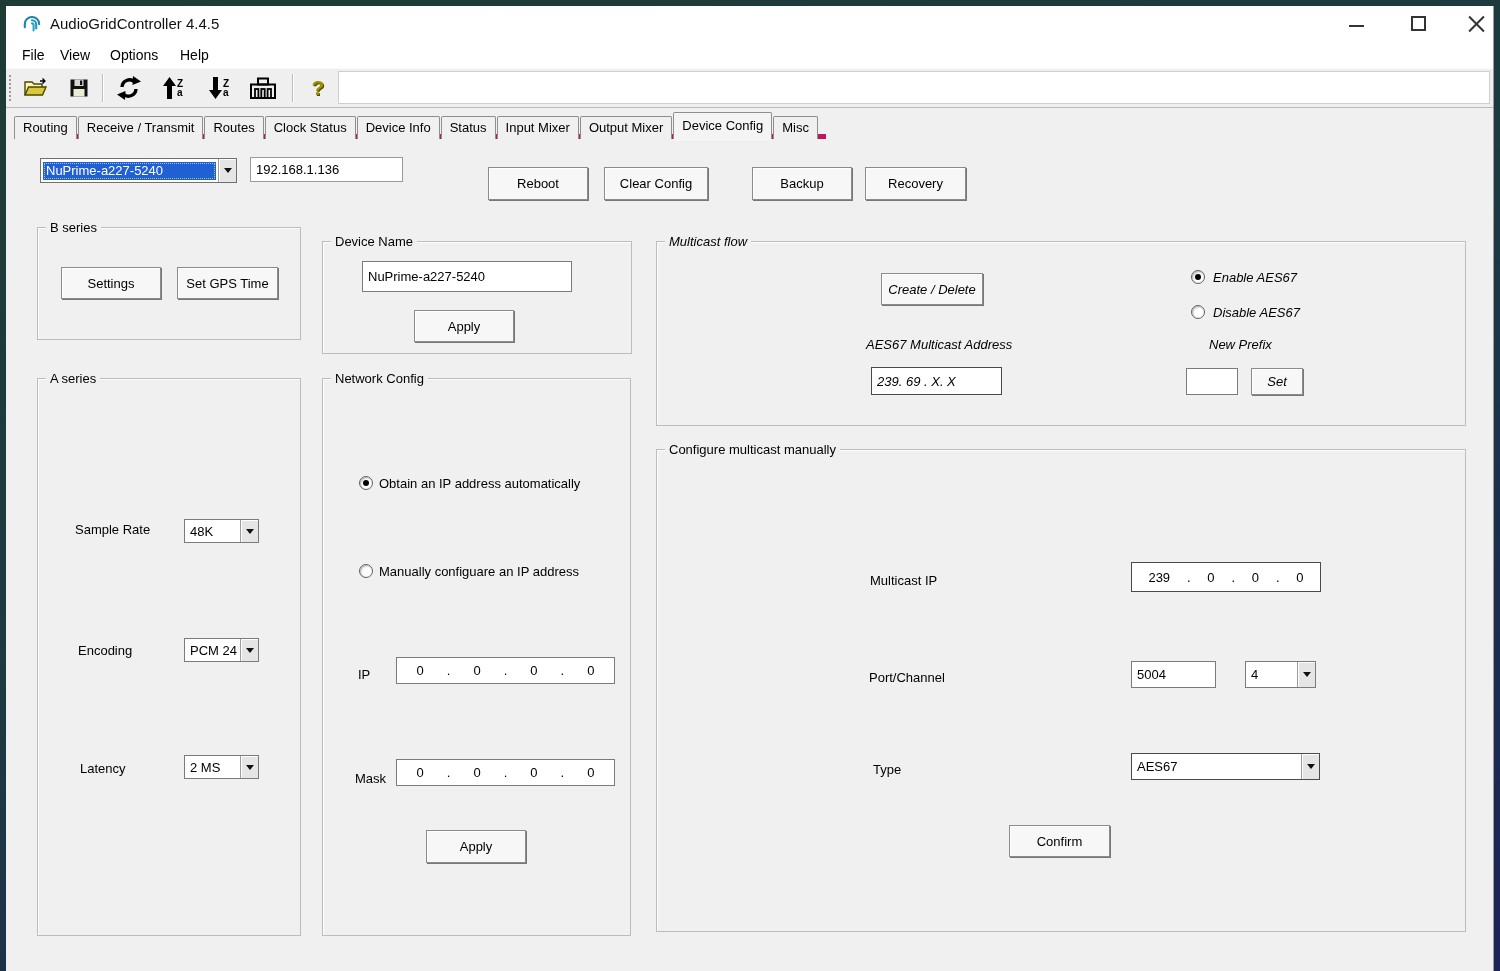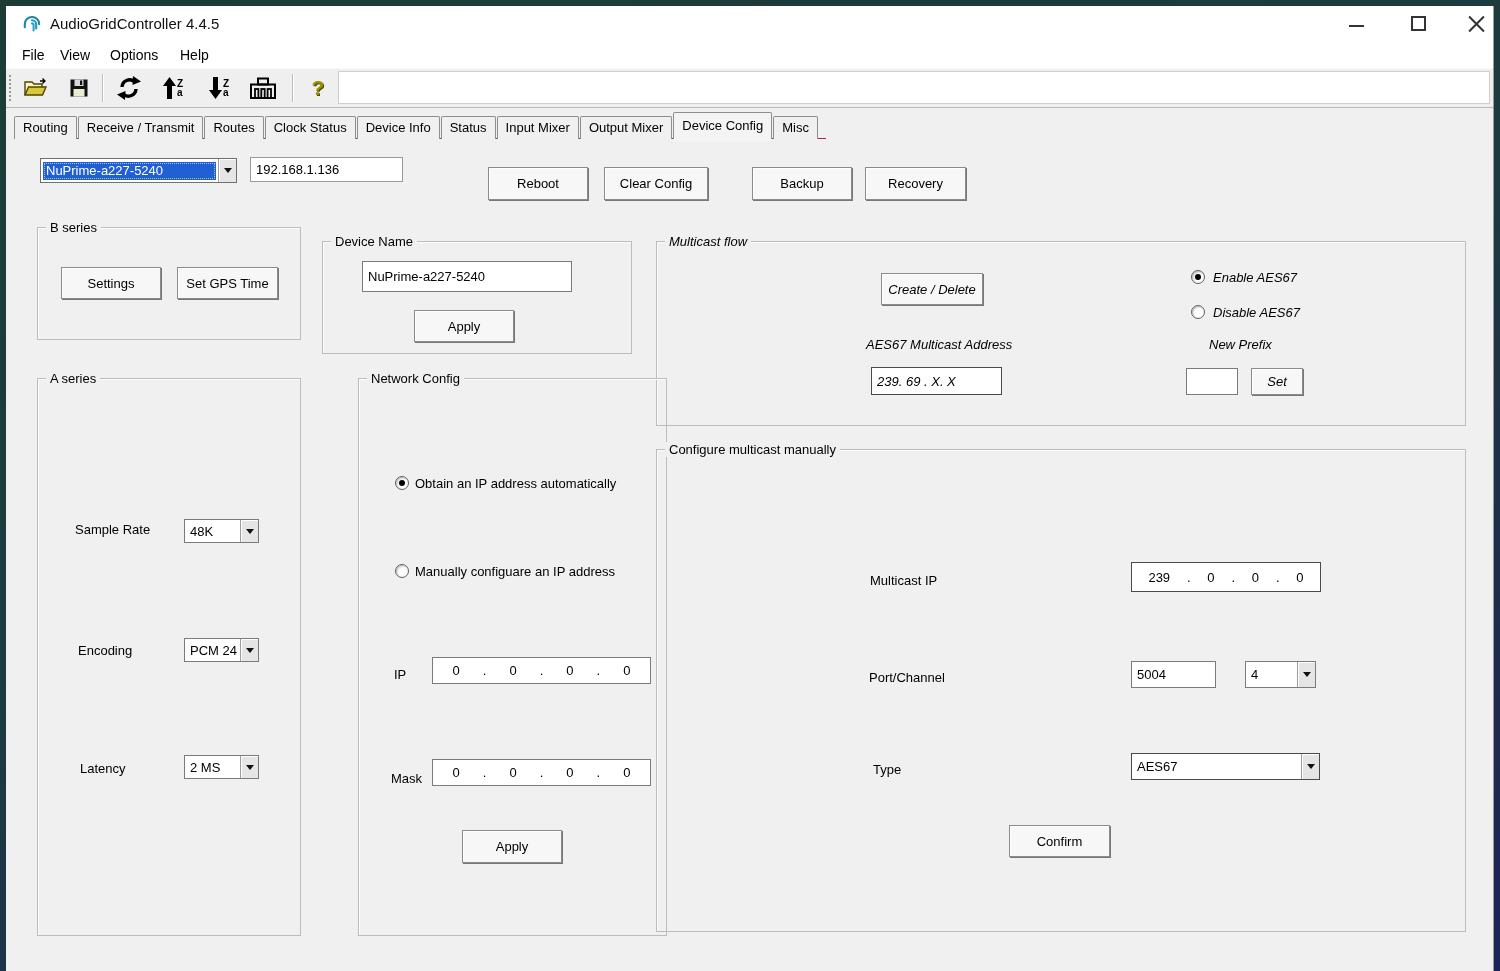--- a/index.html
+++ b/index.html
@@ -30,21 +30,21 @@
   
   .toolbar { position:absolute; left:0; top:62px; width:100%; height:40px;
     background:#efefef; border-top:1px solid #fbfbfb; border-bottom:1px solid #b7b7b7; }
   .grip { position:absolute; left:3px; top:6px; height:26px; border-left:2px dotted #9a9a9a; }
   .tbtn { position:absolute; top:4px; width:32px; height:30px; display:flex; align-items:center; justify-content:center; }
   .tsep { position:absolute; top:5px; height:28px; border-left:1px solid #bdbdbd; border-right:1px solid #fff; }
   .help-glyph { font-size:21px; font-weight:bold; color:#9a9000; text-shadow:1px 1px 0 #4c4800; }
   .za { display:inline-flex; flex-direction:column; font-size:10px; font-weight:bold; line-height:9px; margin-left:1px; }
   .tb-white { position:absolute; left:332px; right:3px; top:2px; bottom:3px; background:#fff; border:1px solid #cfcfcf; }
   
-  .tabstrip { position:absolute; left:8px; top:108px; width:812px; height:25px; border-bottom:1px solid #be185d; }
+  .tabstrip { position:absolute; left:8px; top:108px; width:812px; height:25px; border-bottom:5px solid #be185d; }
   .tab { position:relative; display:inline-block; height:23px; margin-top:2px; padding:3px 8px 0 8px;
     background:#f0f0f0; border:1px solid #8e8e8e; border-bottom:none; border-radius:2px 2px 0 0;
     margin-right:1px; vertical-align:bottom; white-space:nowrap; }
   .tab.active { height:27px; margin-top:-2px; padding-top:5px; background:#f4f4f4; z-index:3;
     box-shadow:0 2px 0 #f4f4f4; }
   
   .btn { position:absolute; background:#f7f7f7; border:1px solid #8b8b8b;
     box-shadow:1px 1px 0 #777, inset 1px 1px 0 #fff;
     display:flex; align-items:center; justify-content:center; font-size:13px; cursor:default; }
   .tb { position:absolute; background:#fff; border:1px solid #7b7b7b; display:flex; align-items:center;
@@ -227,21 +227,21 @@
     </div>
     <span class="lbl" style="left:42px; top:382px;">Latency</span>
     <div class="combo" style="left:146px; top:376px; width:75px; height:24px;">
       <span class="val">2 MS</span>
       <span class="drop">
           <span class="tri"></span>
         </span>
     </div>
   </div>
 
-  <div class="group" style="left:316px; top:372px; width:309px; height:558px;margin-left:36px;">
+  <div class="group" style="left:316px; top:372px; width:309px; height:558px;">
     <span class="gtitle">Network Config</span>
     <span class="radio checked" style="left:36px; top:97px;"></span>
     <span class="lbl" style="left:56px; top:97px;">Obtain an IP address automatically</span>
     <span class="radio" style="left:36px; top:185px;"></span>
     <span class="lbl" style="left:56px; top:185px;">Manually configuare an IP address</span>
     <span class="lbl" style="left:35px; top:288px;">IP</span>
     <div class="tb ipfield" style="left:73px; top:278px; width:219px; height:27px;">
       <span>0</span>
         <span>.</span>
         <span>0</span>

